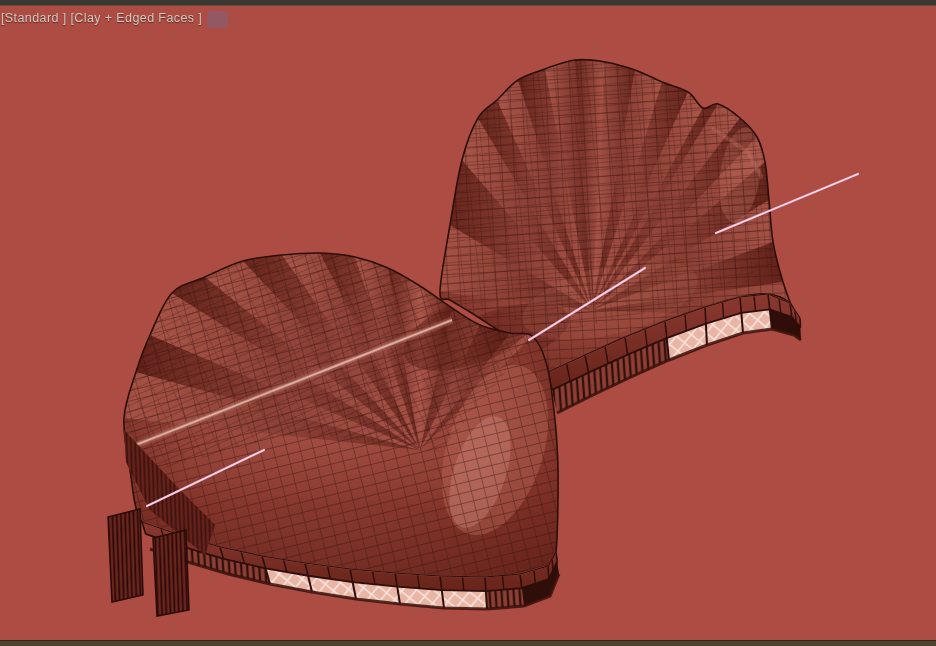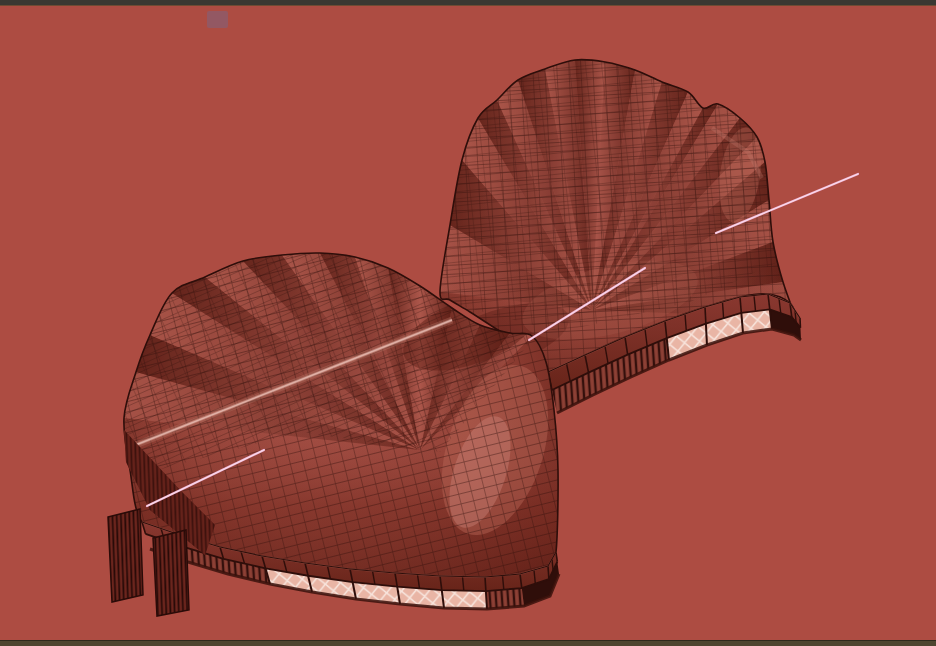--- a/index.html
+++ b/index.html
@@ -249,14 +249,15 @@
         <line x1="716" y1="233" x2="858" y2="174" stroke="#fde9f3" stroke-width="0.9" stroke-linecap="round" opacity="0.9"></line>
         <line x1="529" y1="340" x2="645" y2="268" stroke="#f0b6d6" stroke-width="2.2" stroke-linecap="round"></line>
         <line x1="529" y1="340" x2="645" y2="268" stroke="#fde9f3" stroke-width="0.9" stroke-linecap="round" opacity="0.9"></line>
         <line x1="147" y1="506" x2="264" y2="450" stroke="#f0b6d6" stroke-width="2.2" stroke-linecap="round"></line>
         <line x1="147" y1="506" x2="264" y2="450" stroke="#fde9f3" stroke-width="0.9" stroke-linecap="round" opacity="0.9"></line>
       </g>
   </svg>
 
   <div class="top-strip"></div>
   <div class="bottom-strip"></div>
+  <div class="shading-label">[Standard ] [Clay + Edged Faces ]</div>
   <div class="selection-box"></div>
 </div>
 
 </body></html>

